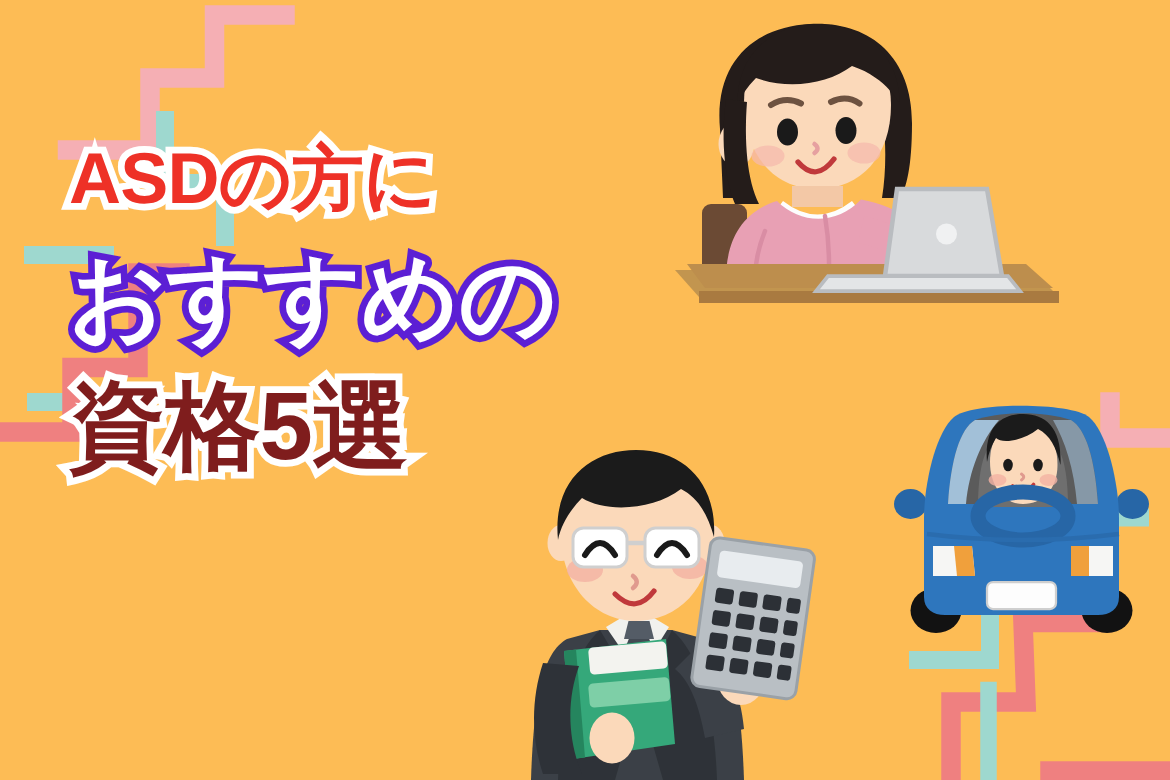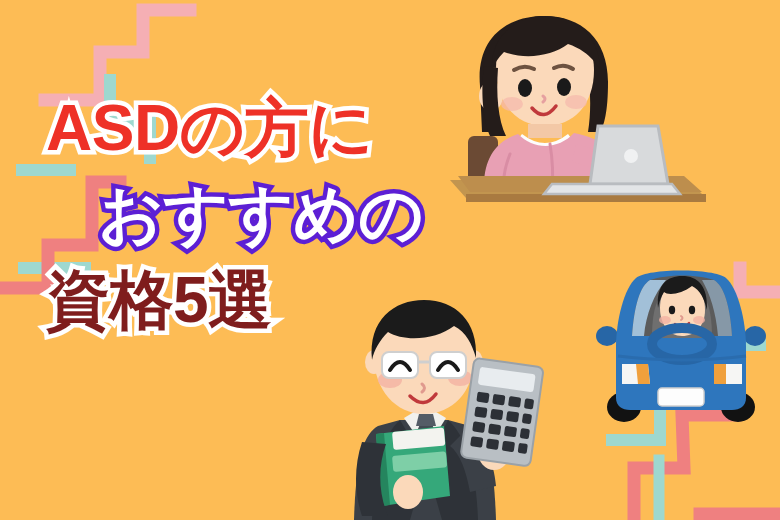--- a/index.html
+++ b/index.html
@@ -32,33 +32,32 @@
     z-index: 40;
   }
   .line {
     display: block;
     white-space: nowrap;
     font-weight: 900;
     letter-spacing: -0.5px;
     line-height: 1.0;
   }
   .line-1 {
-    font-size: 64px;
+    font-size: 48px;
     color: #ee3127;
     -webkit-text-stroke: 9px #ffffff;
     paint-order: stroke fill;
     margin-bottom: 22px;
   }
   .line-2 {
     font-size: 64px;
     color: #ffffff;
     -webkit-text-stroke: 9px #5c1fd4;
     paint-order: stroke fill;
     margin-bottom: 22px;
-    text-align: center;
   }
   .line-3 {
     font-size: 64px;
     color: #7f1d1d;
     -webkit-text-stroke: 9px #ffffff;
     paint-order: stroke fill;
   }
 
   
   .illus { position: absolute; }

